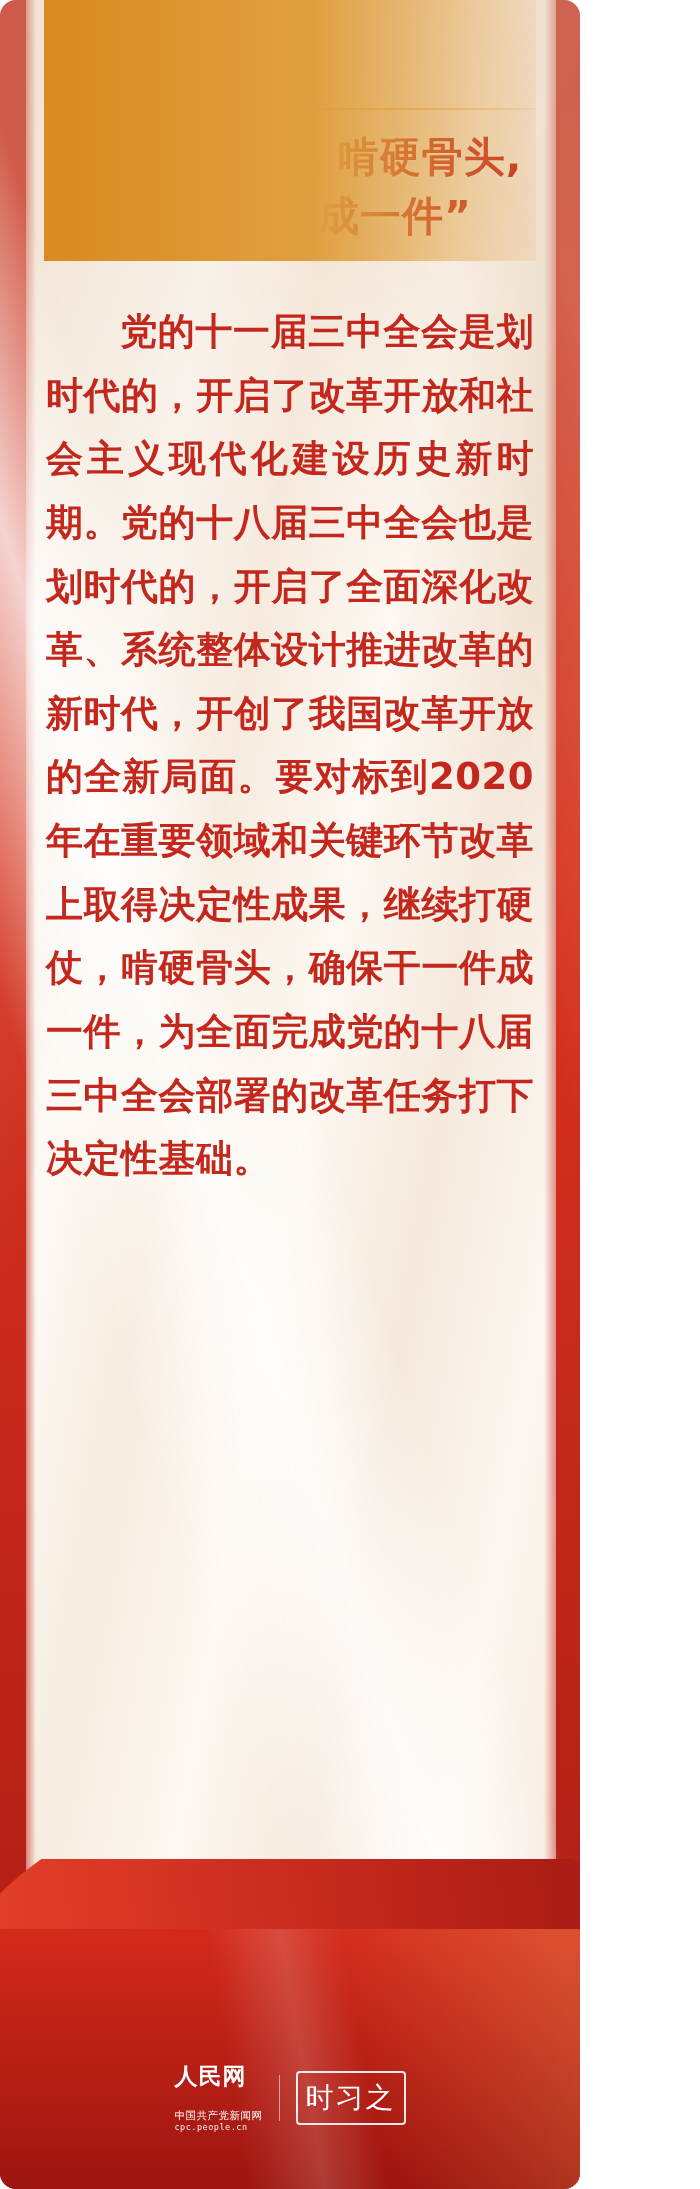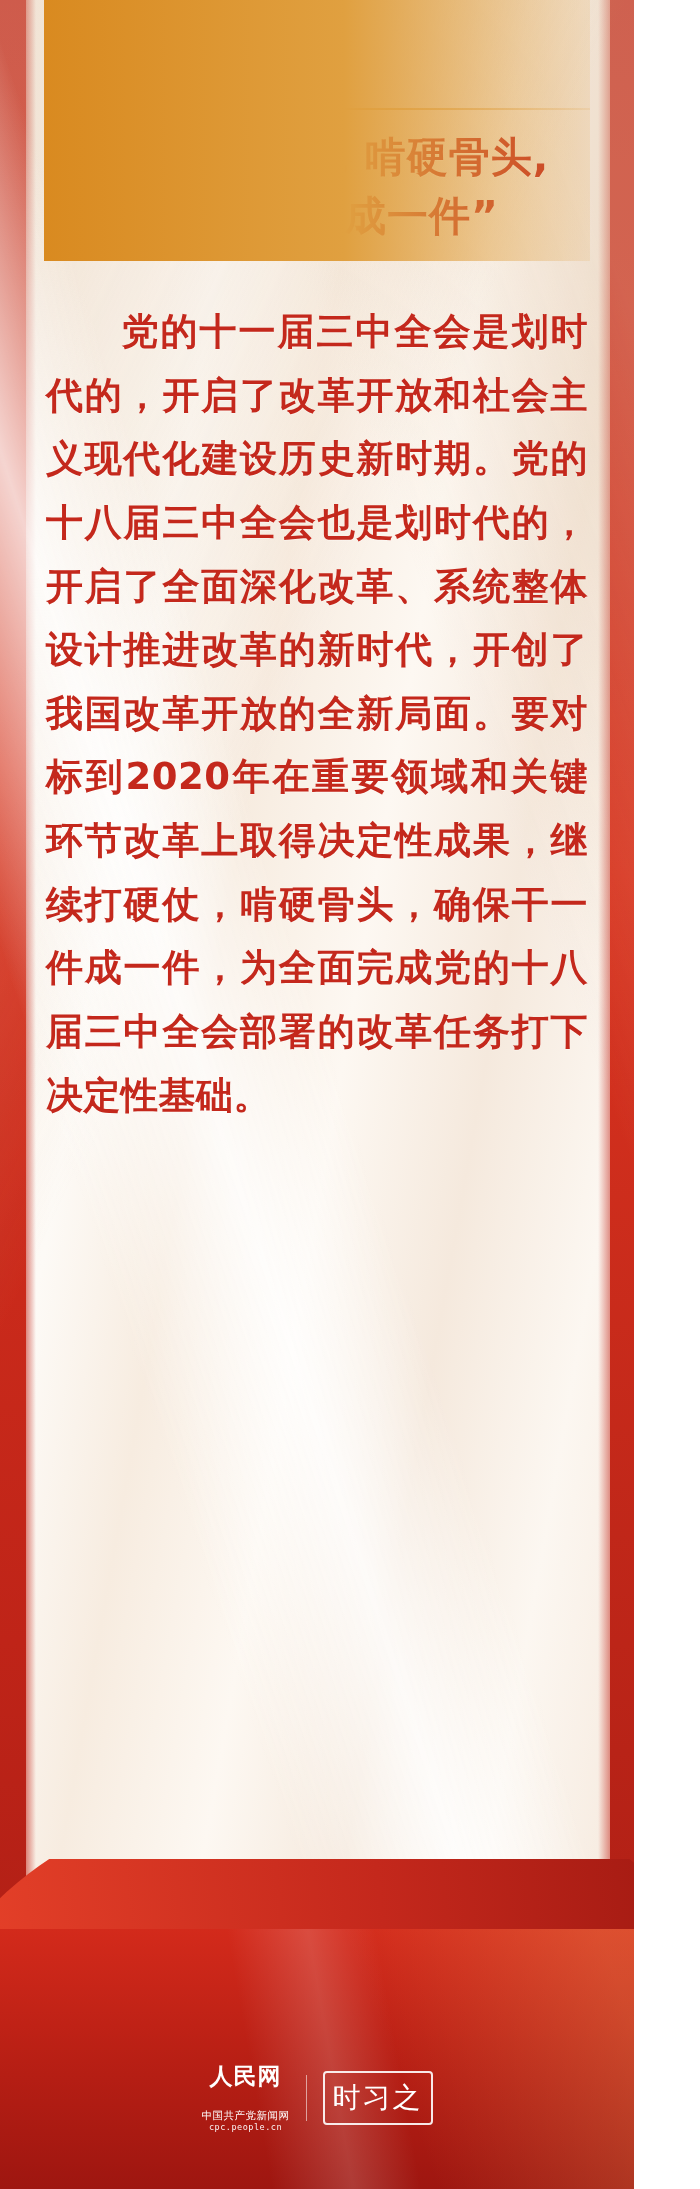--- a/index.html
+++ b/index.html
@@ -9,33 +9,34 @@
   body {
     width: 700px;
     height: 2189px;
     font-family: "Liberation Sans", sans-serif;
     background: #ffffff;
     overflow: hidden;
   }
 
   .poster {
     position: relative;
-    width: 634px;
+    width: 580px;
     height: 2189px;
     overflow: hidden;
     background:
       linear-gradient(100deg,
         #f6ece2 0%,
         #fbf5ee 14%,
         #fdfaf6 26%,
         #f7ece0 38%,
         #fdf8f2 52%,
         #f5e9dd 66%,
         #fcf7f1 80%,
         #f3e4d6 100%);
+    border-radius: 16px;
   }
 
   
   .edge-left {
     position: absolute;
     left: 0; top: 0;
     width: 26px; height: 100%;
     background: linear-gradient(180deg, #c4281c 0%, #d9331f 35%, #bf2418 75%, #a81c14 100%);
   }
   .edge-left-inner {
@@ -187,21 +188,21 @@
     position: absolute;
     left: 0; right: 0; bottom: 58px;
     display: flex;
     align-items: center;
     justify-content: center;
     gap: 16px;
   }
   .logo-people {
     display: flex;
     flex-direction: column;
-    align-items: center;
+    align-items: flex-start;
     color: #ffffff;
     line-height: 1;
   }
   .logo-people .lp-main {
     font-family: "DejaVu Sans", sans-serif;
     font-weight: bold;
     font-size: 23px;
     letter-spacing: 1px;
   }
   .logo-people .lp-sub {

